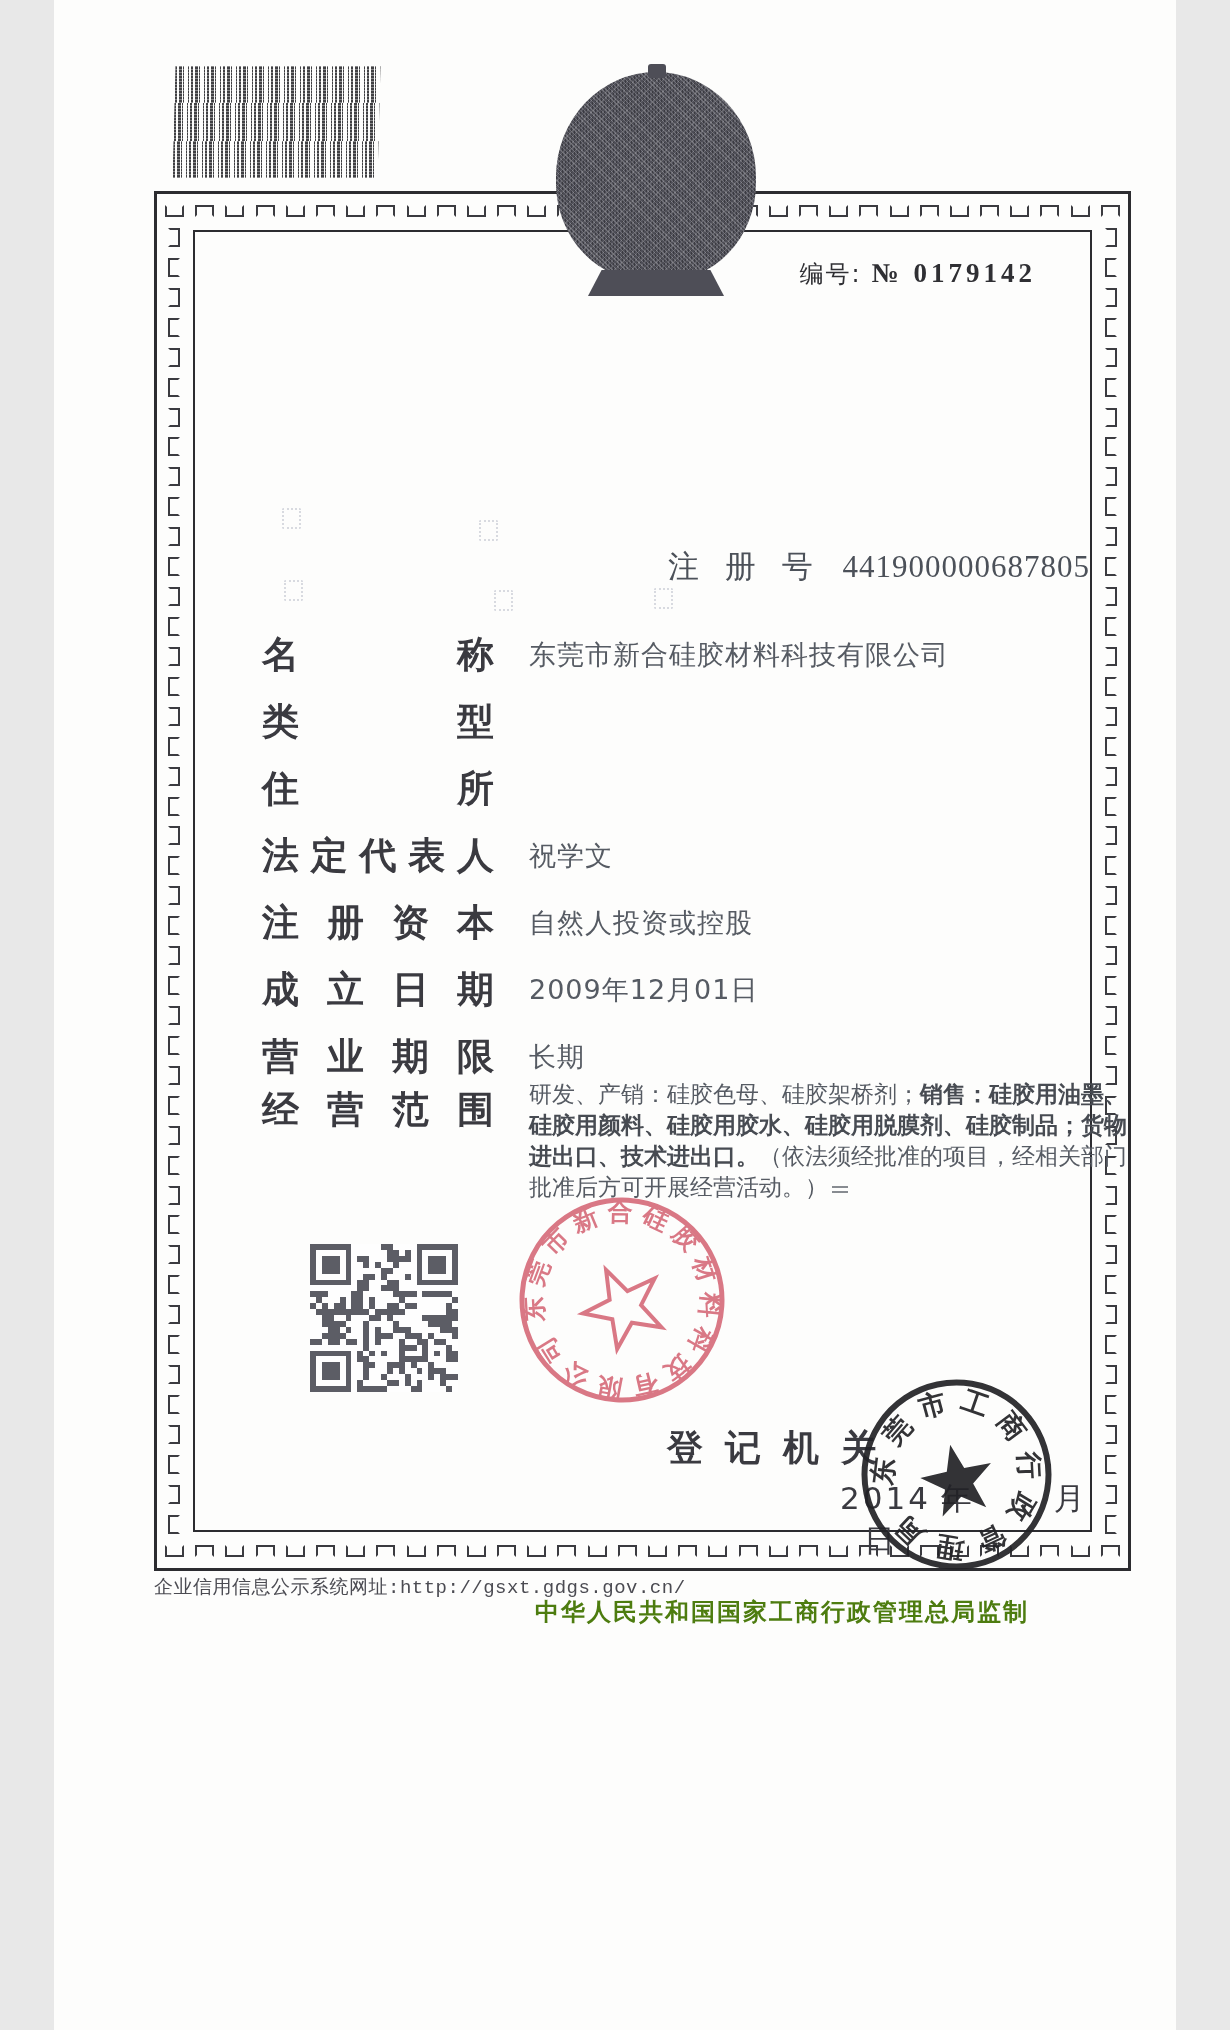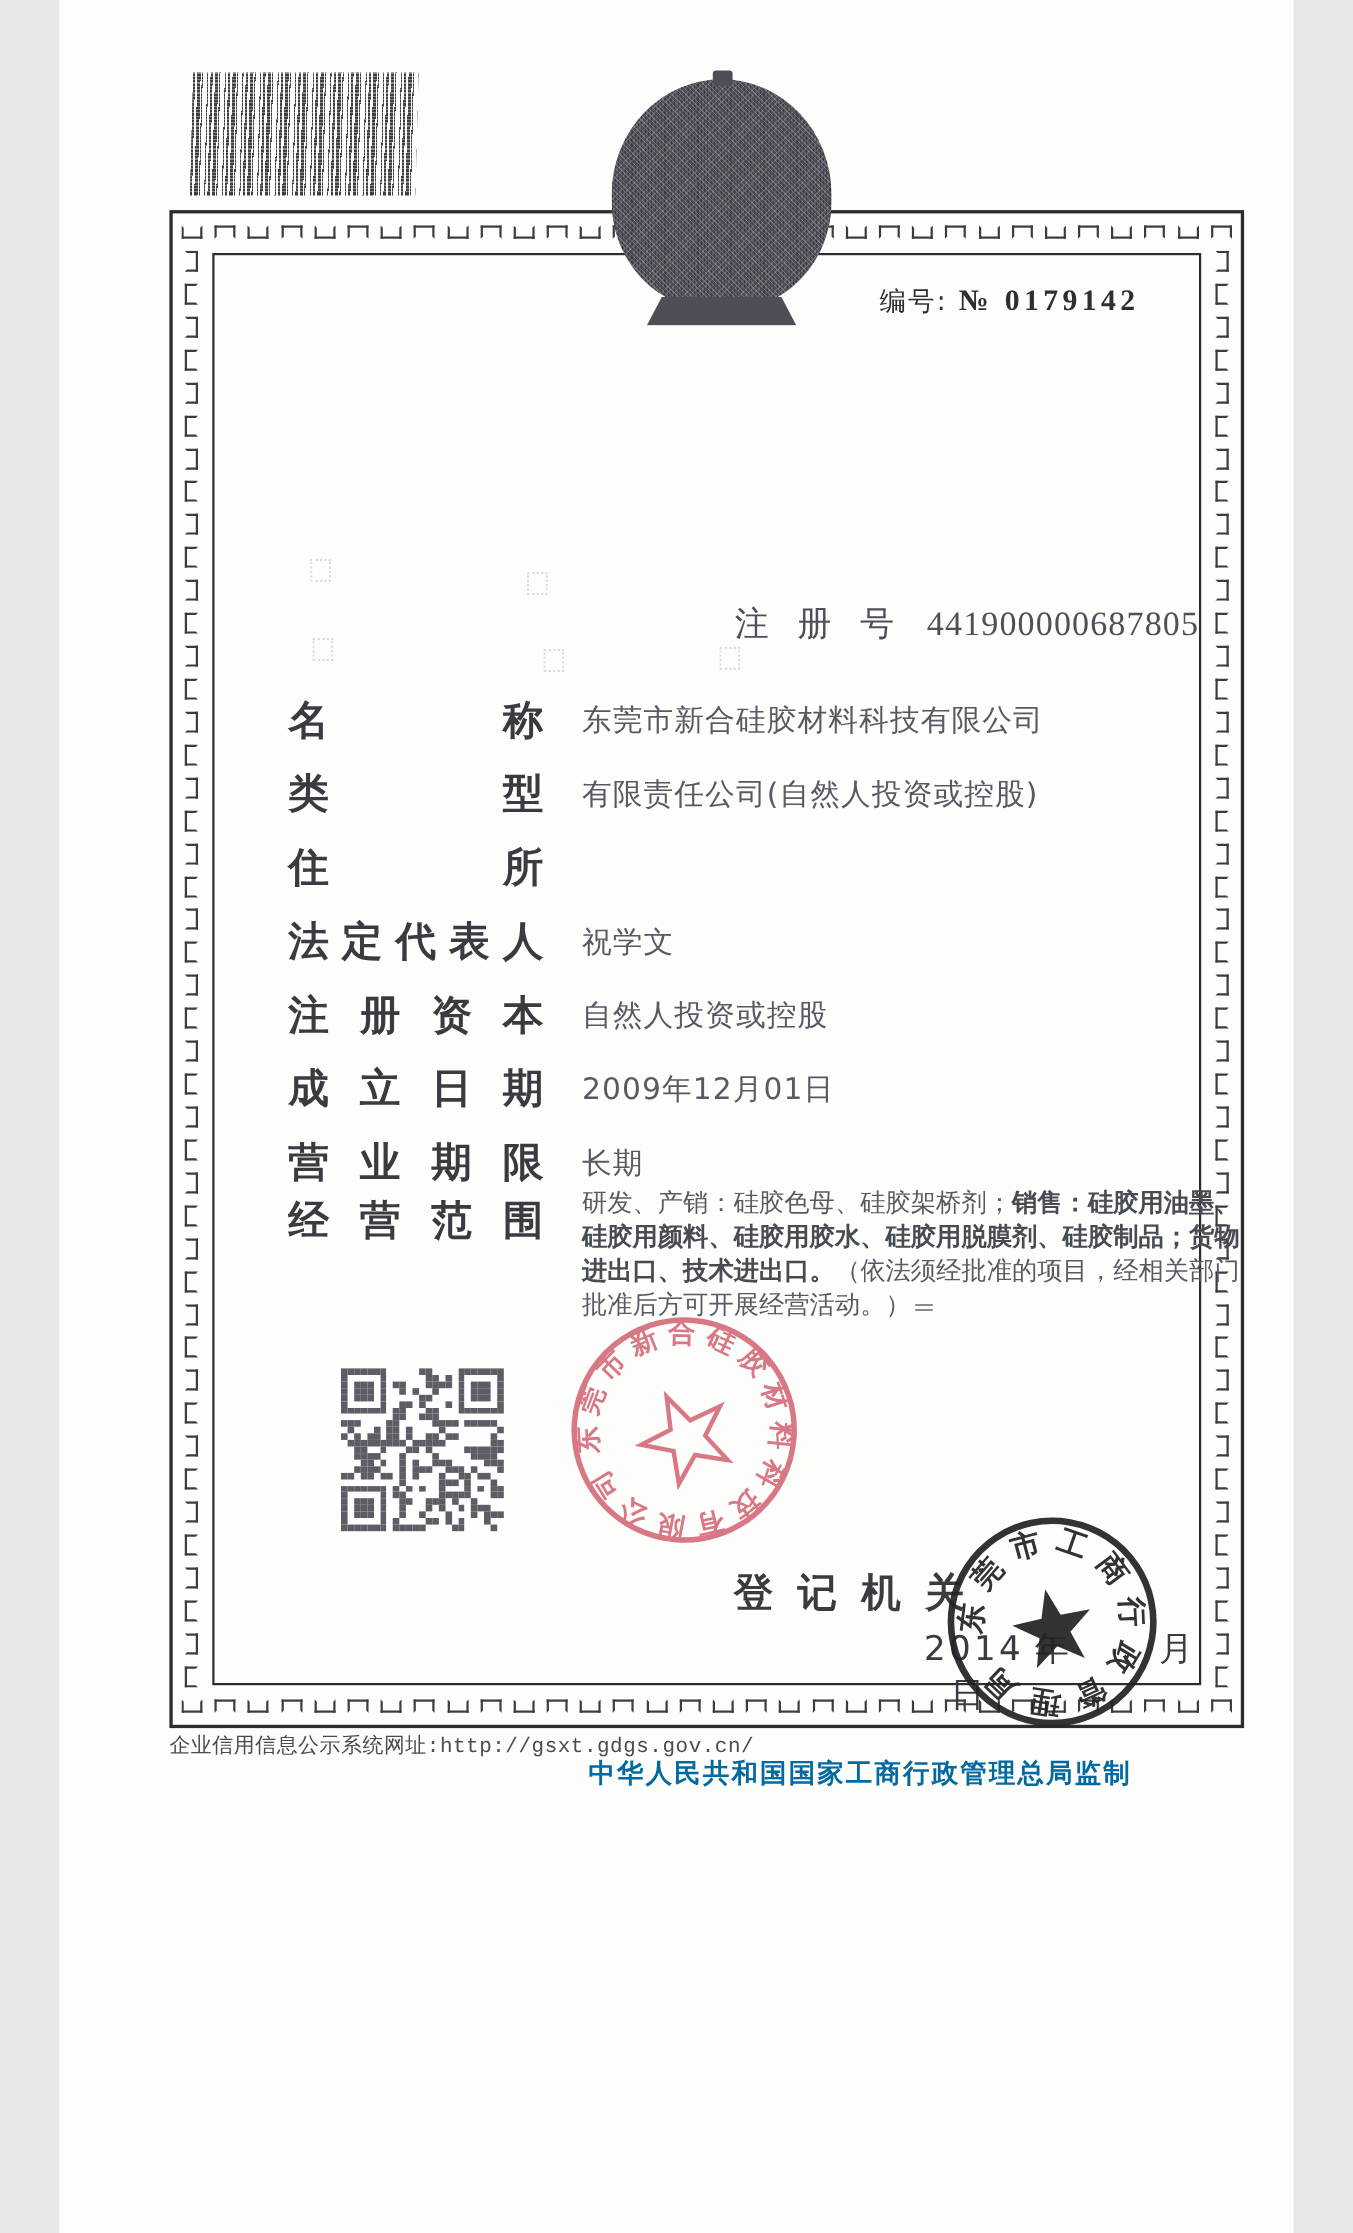--- a/index.html
+++ b/index.html
@@ -82,21 +82,21 @@
   .registry{position:absolute;top:1424px;left:613px;font-size:36px;font-weight:600;letter-spacing:22px;color:#3a3a40;
             font-family:"DejaVu Serif","Liberation Serif",serif;}
   .dateline{position:absolute;top:1478px;left:752px;font-size:31px;color:#3a3a40;width:330px;}
   .dateline .y{letter-spacing:3px;margin-left:34px;}
   .dateline .m{margin-left:72px;}
   .dateline .d{margin-left:58px;}
 
   
   .footer-left{position:absolute;top:1574px;left:100px;font-size:19px;color:#4b4b52;letter-spacing:.5px;
                font-family:"Liberation Mono","DejaVu Sans Mono",monospace;}
-  .footer-right{position:absolute;top:1596px;right:147px;font-size:24px;color:#0369a1;letter-spacing:2px;font-weight:600;text-align:right;}
+  .footer-right{position:absolute;top:1596px;right:147px;font-size:24px;color:#4d7c0f;letter-spacing:2px;font-weight:600;text-align:right;}
 </style>
 </head>
 <body>
 
 <div class="page">
 
   <div class="barcode"></div>
   <div class="emblem"></div>
 
   <div class="frame">
@@ -285,21 +285,20 @@
           <span>名</span>
           <span>称</span>
         </div>
       <div class="field-value">东莞市新合硅胶材料科技有限公司</div>
     </div>
     <div class="row" style="top:67px">
       <div class="field-label">
           <span>类</span>
           <span>型</span>
         </div>
-      <div class="field-value">有限责任公司(自然人投资或控股)</div>
     </div>
     <div class="row" style="top:134px">
       <div class="field-label">
           <span>住</span>
           <span>所</span>
         </div>
     </div>
     <div class="row" style="top:201px">
       <div class="field-label">
           <span>法</span>

